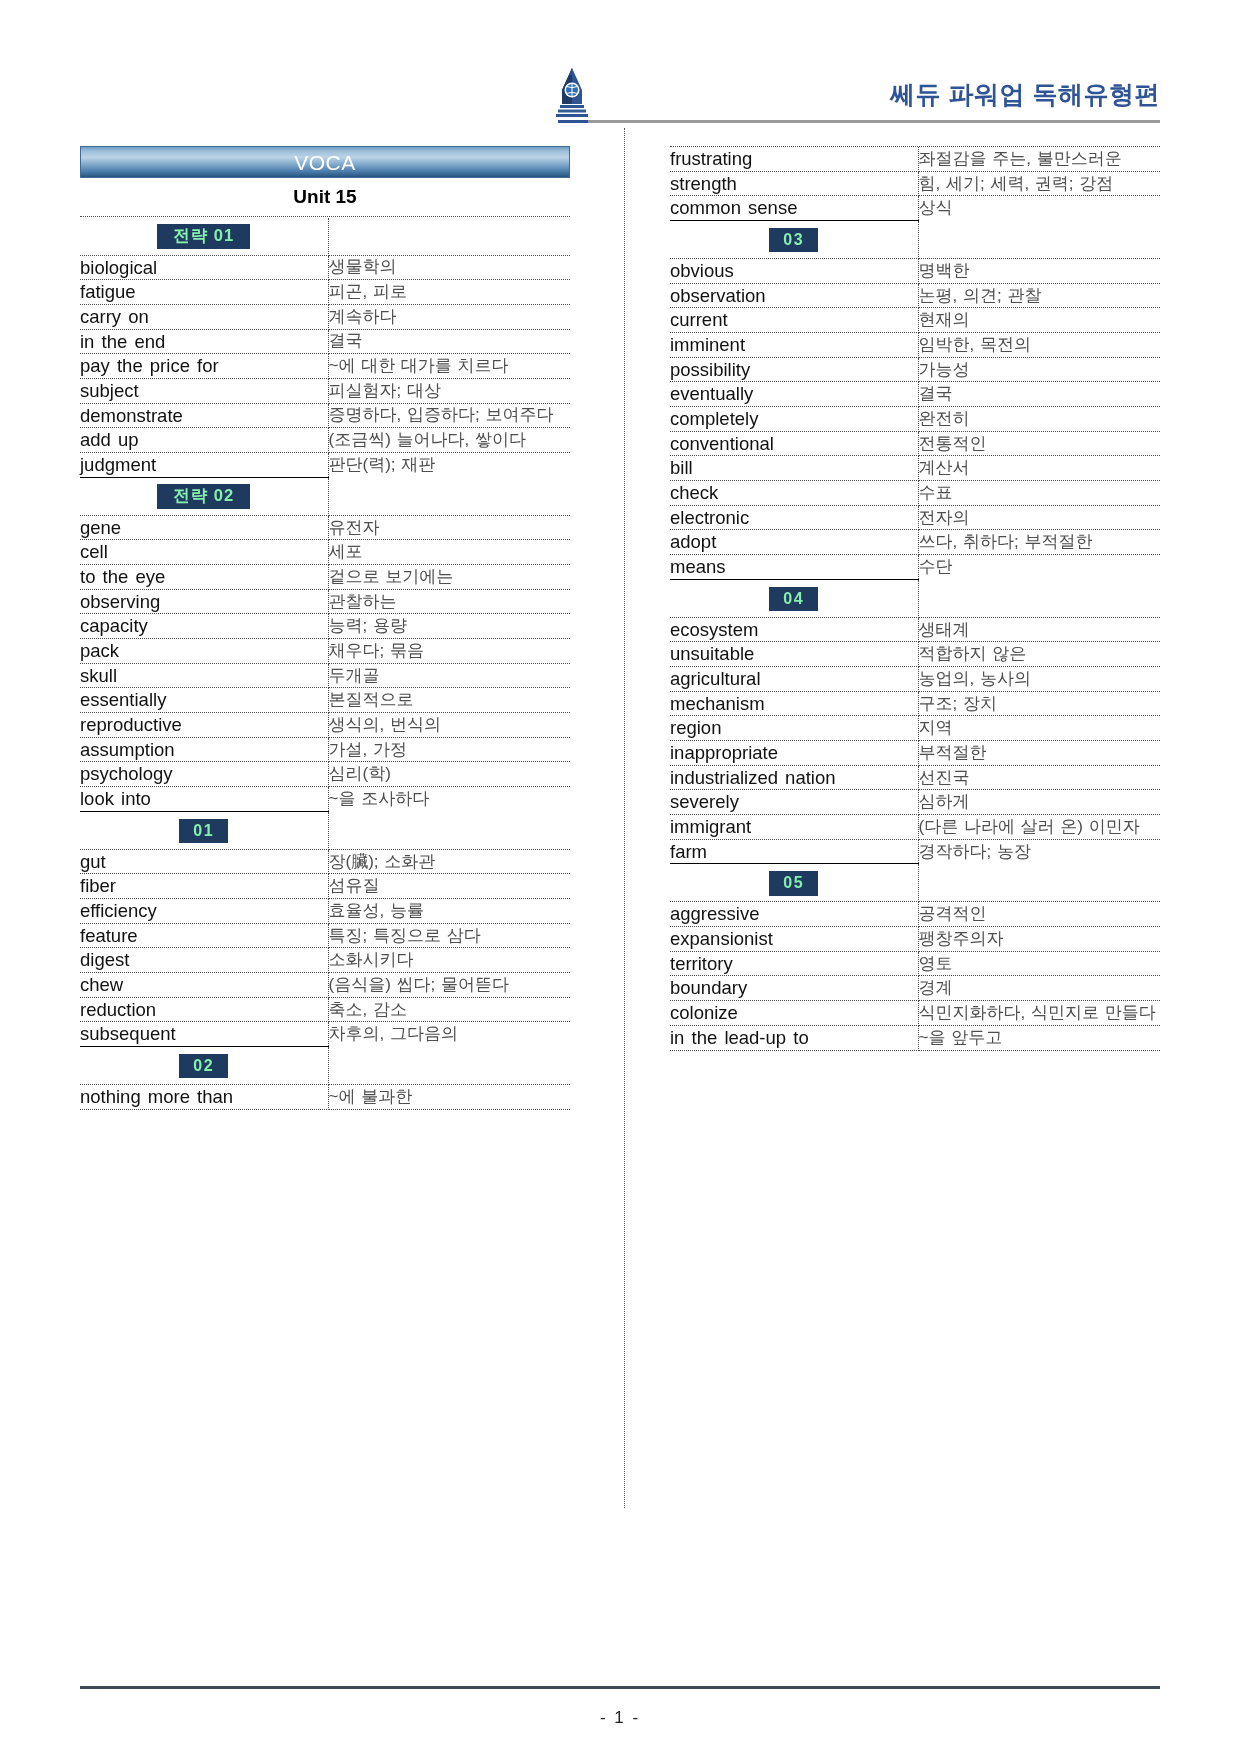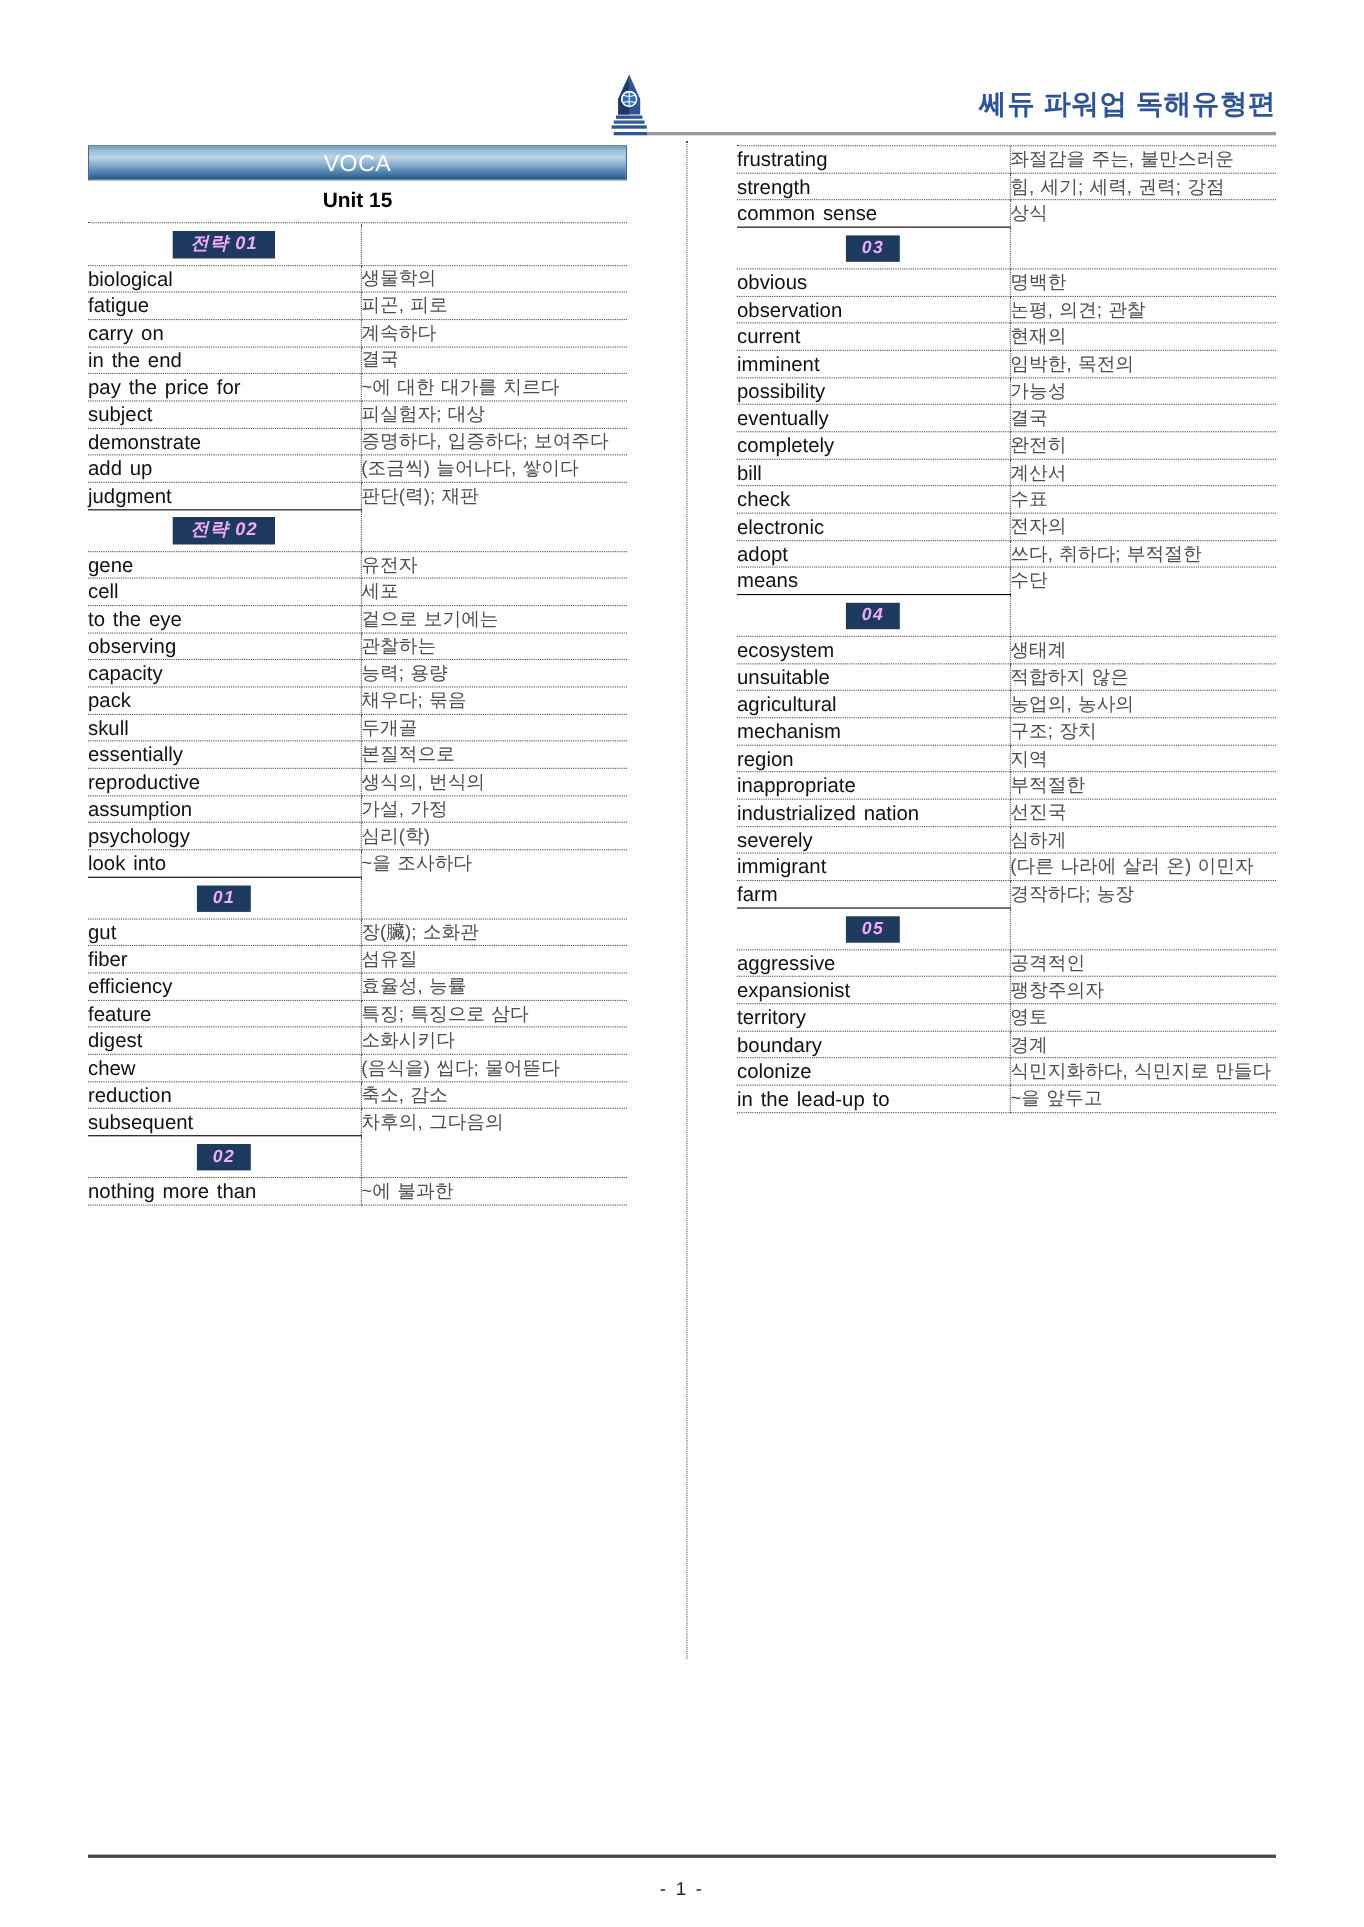--- a/index.html
+++ b/index.html
@@ -65,21 +65,21 @@
   
   .columns {
     position: absolute;
     left: 80px;
     top: 104px;
     width: 1080px;
     height: 1400px;
   }
   .col {
     position: absolute;
-    top: 4px;
+    top: 18px;
     width: 490px;
   }
   .col-left  { left: 0px; }
   .col-right { left: 590px; }
 
   .col-divider {
     position: absolute;
     left: 544px;
     top: 0px;
     width: 0px;
@@ -158,27 +158,26 @@
     height: 28px;
   }
   tr.sec td.sec-right {
     border-top: 1px solid transparent;
   }
   tr.sec.first td.sec-left { border-top: none; }
 
   .badge {
     display: inline-block;
     background: #1f3a5f;
-    color: #f0abfc;
+    color: #86efac;
     font-size: 16.5px;
     font-weight: bold;
     padding: 2px 16px 3px 16px;
     line-height: 1.2;
     letter-spacing: 1px;
-    font-style: italic;
   }
   .badge.num {
     font-size: 16px;
     padding: 2px 14px 3px 14px;
     letter-spacing: 1.5px;
   }
 
   
   .top-rule {
     border-top: 1px dotted #4a4a4a;
@@ -438,20 +437,24 @@
             </tr>
             <tr>
               <td class="word">eventually</td>
               <td class="mean">결국</td>
             </tr>
             <tr>
               <td class="word">completely</td>
               <td class="mean">완전히</td>
             </tr>
             <tr>
+              <td class="word">conventional</td>
+              <td class="mean">전통적인</td>
+            </tr>
+            <tr>
               <td class="word">bill</td>
               <td class="mean">계산서</td>
             </tr>
             <tr>
               <td class="word">check</td>
               <td class="mean">수표</td>
             </tr>
             <tr>
               <td class="word">electronic</td>
               <td class="mean">전자의</td>

